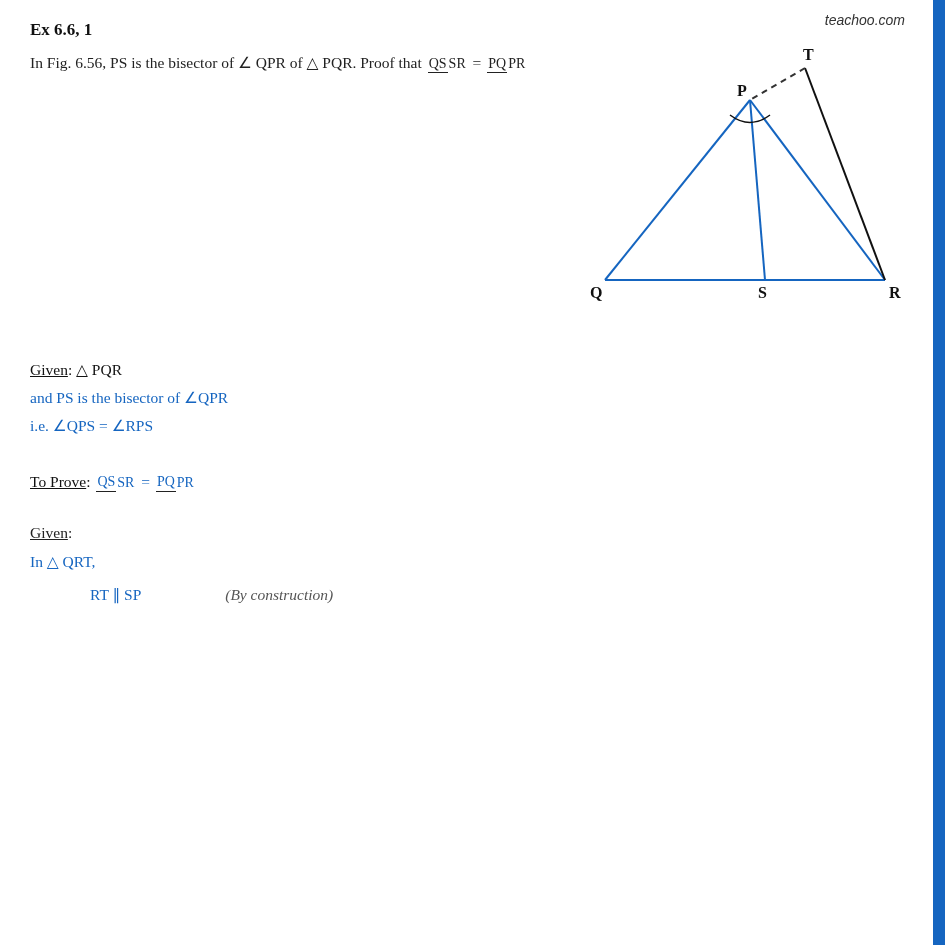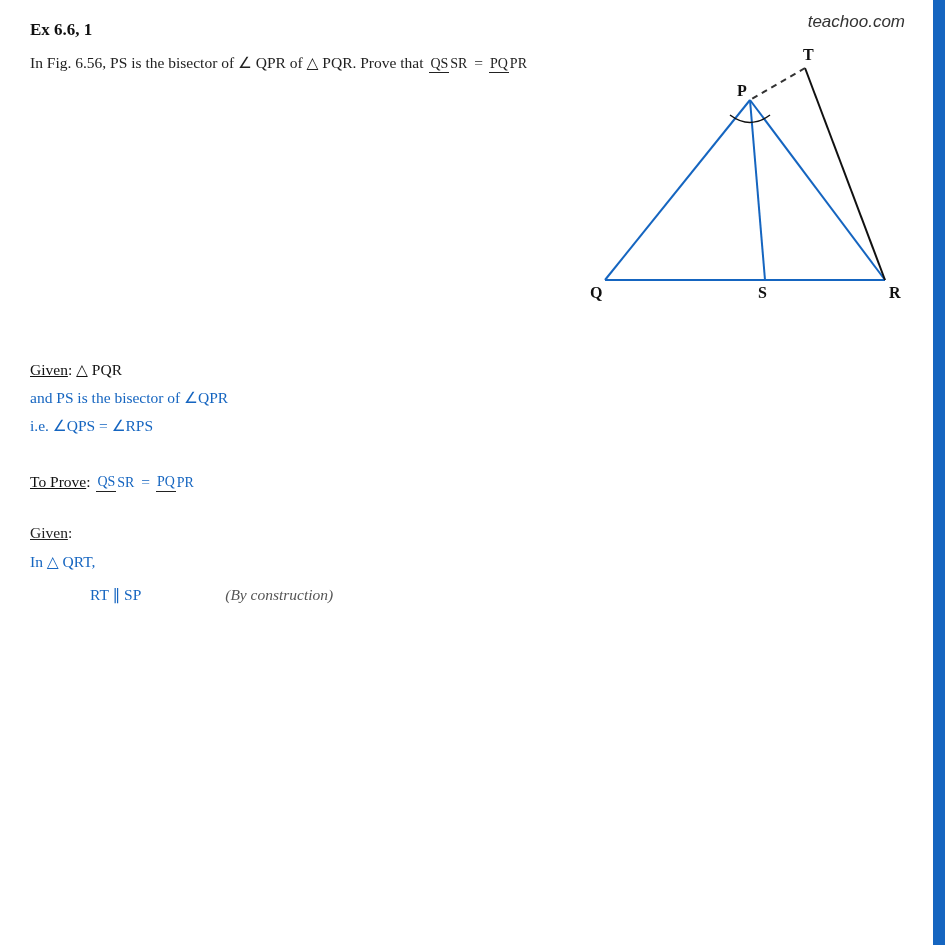--- a/index.html
+++ b/index.html
@@ -14,21 +14,21 @@
     }
     .page {
       padding: 18px 30px 30px 30px;
       position: relative;
     }
     .brand {
       position: absolute;
       top: 12px;
       right: 40px;
       font-family: Arial, sans-serif;
-      font-size: 17px;
+      font-size: 14px;
       color: #333;
       font-style: italic;
     }
     .ex-title {
       font-size: 17px;
       font-weight: bold;
       color: #111;
       margin-bottom: 10px;
       margin-top: 2px;
     }
@@ -115,21 +115,21 @@
 <div class="right-bar"></div>
 
 <div class="page">
 
   <div class="brand">teachoo.com</div>
 
   <div class="ex-title">Ex 6.6, 1</div>
 
   <div class="problem-row">
     <div class="problem-text">
-      <span>In Fig. 6.56, PS is the bisector of ∠ QPR of △ PQR. Prove that</span>
+      <span>In Fig. 6.56, PS is the bisector of ∠ QPR of △ PQR. Proof that</span>
       <span class="fraction-inline">
         <span class="num">QS</span>
         <span class="den">SR</span>
       </span>
       <span>=</span>
       <span class="fraction-inline">
         <span class="num">PQ</span>
         <span class="den">PR</span>
       </span>
     </div>

